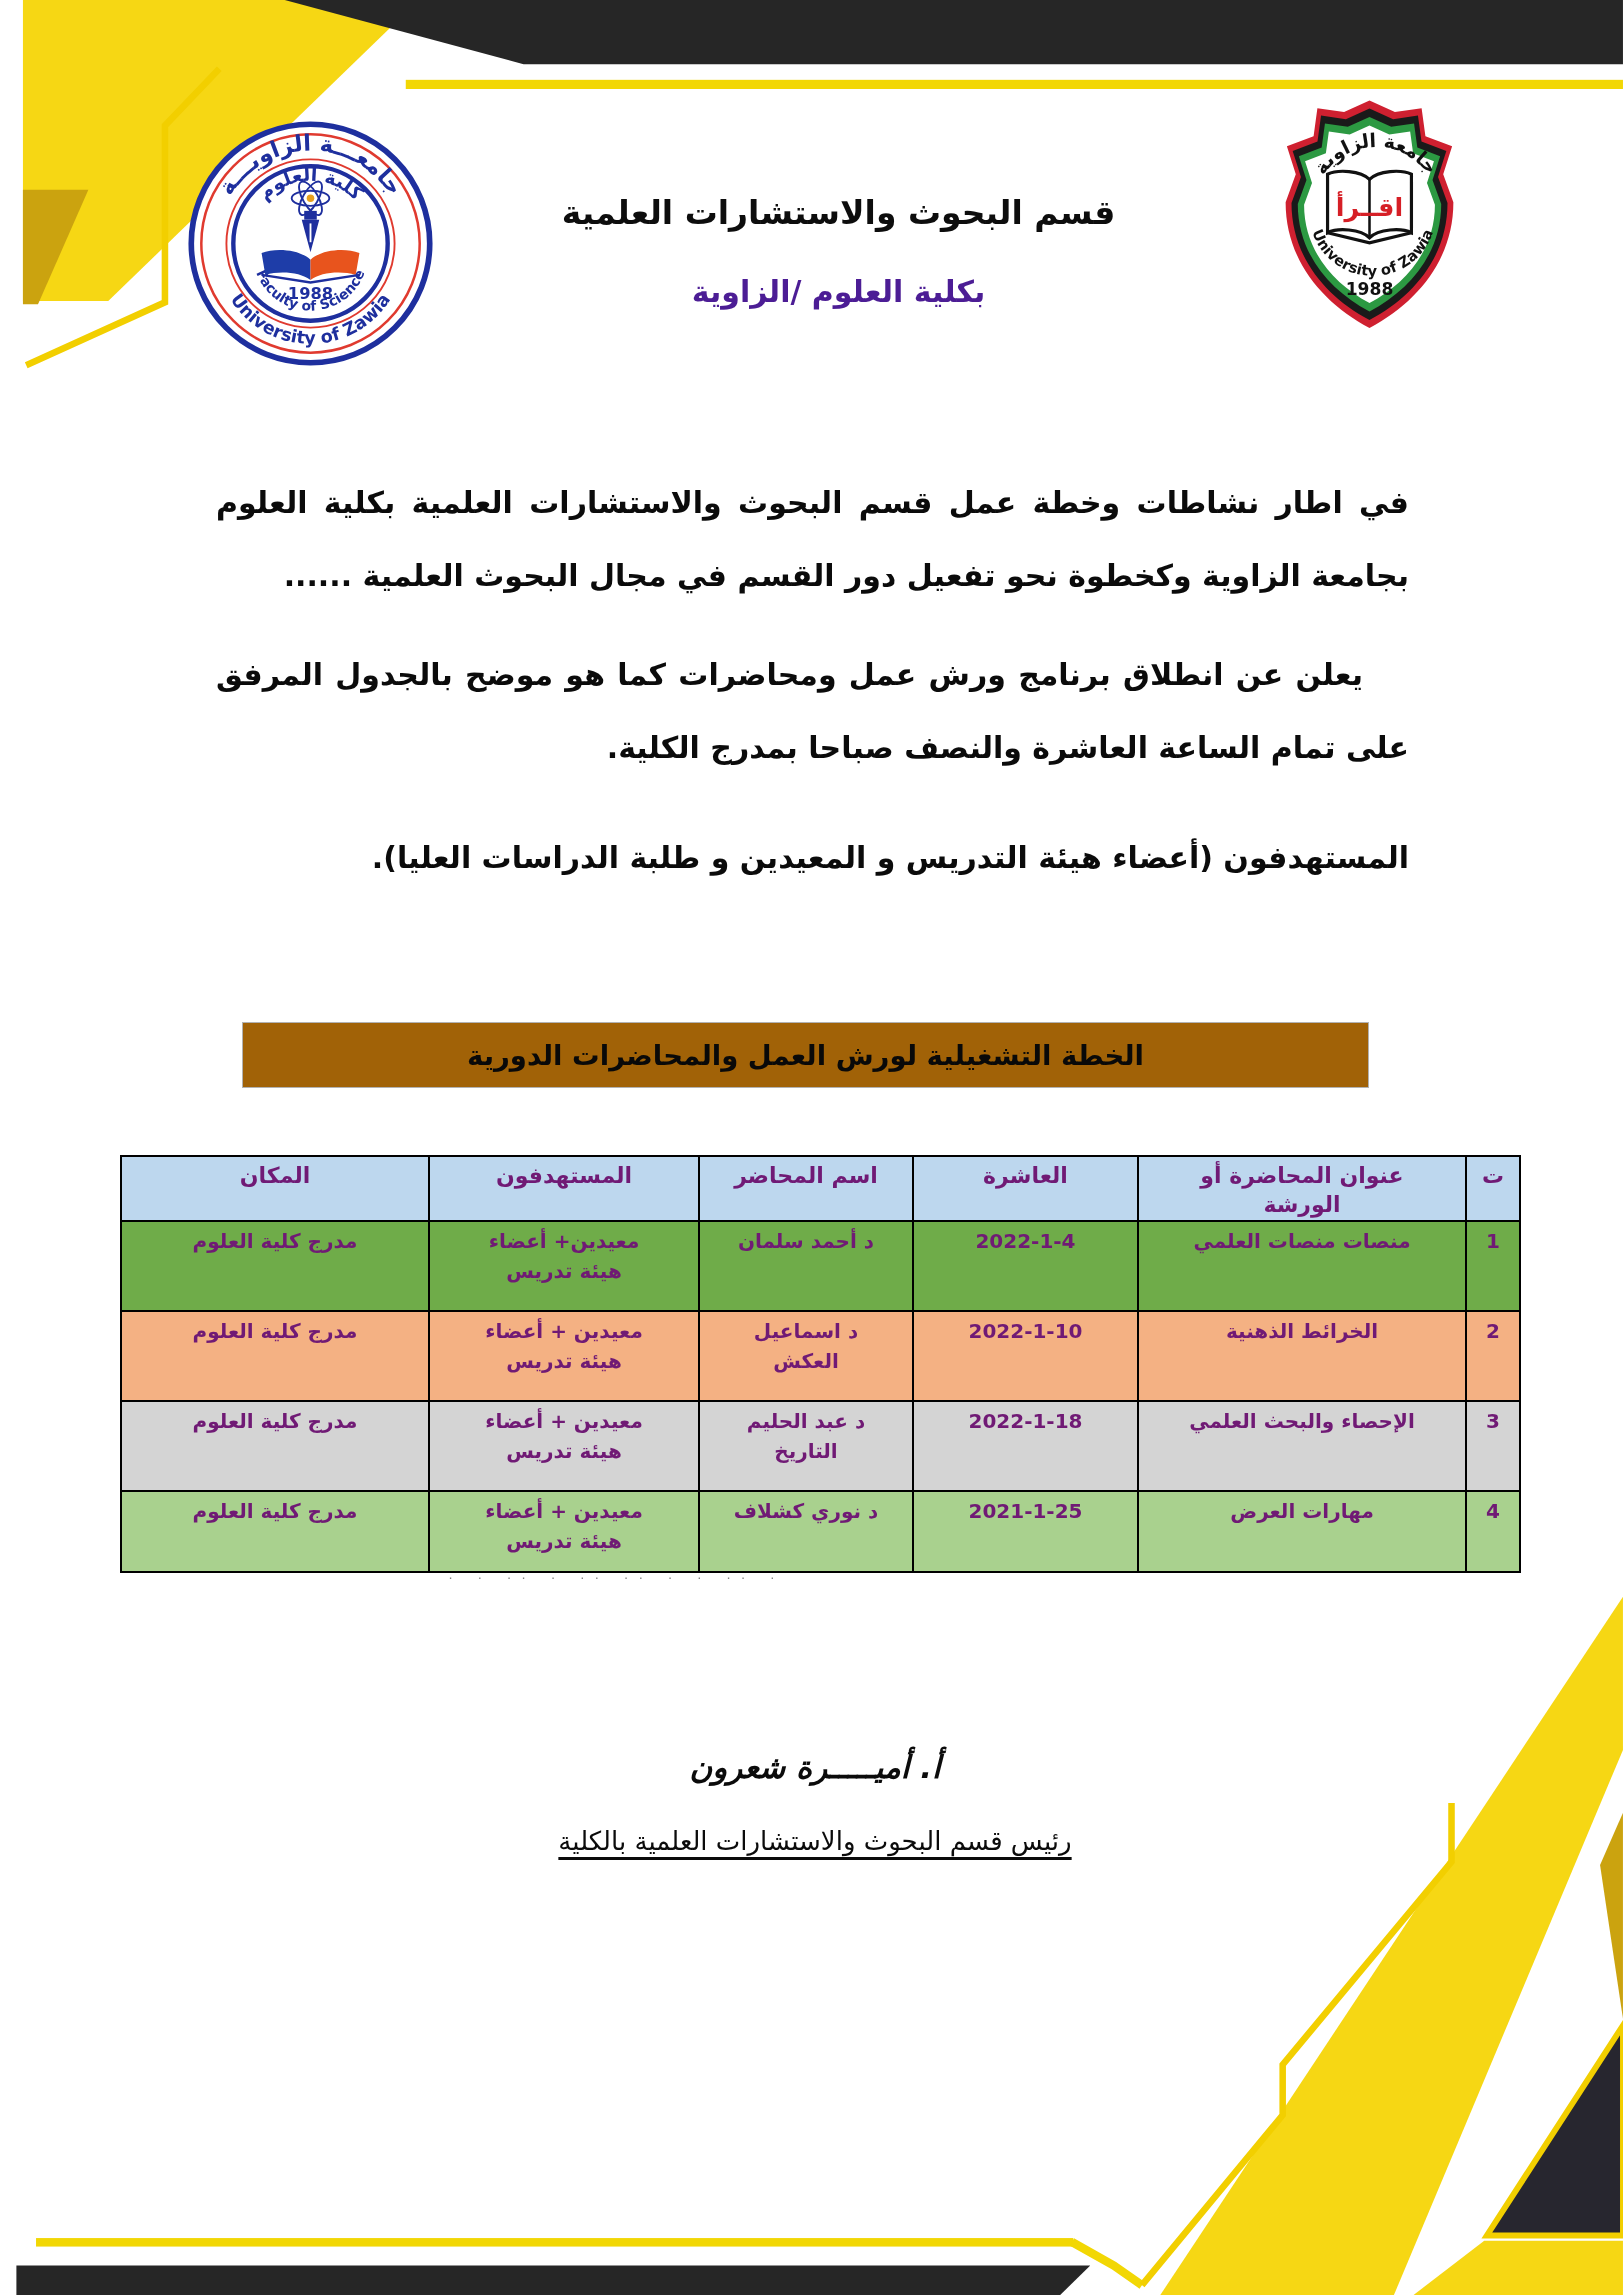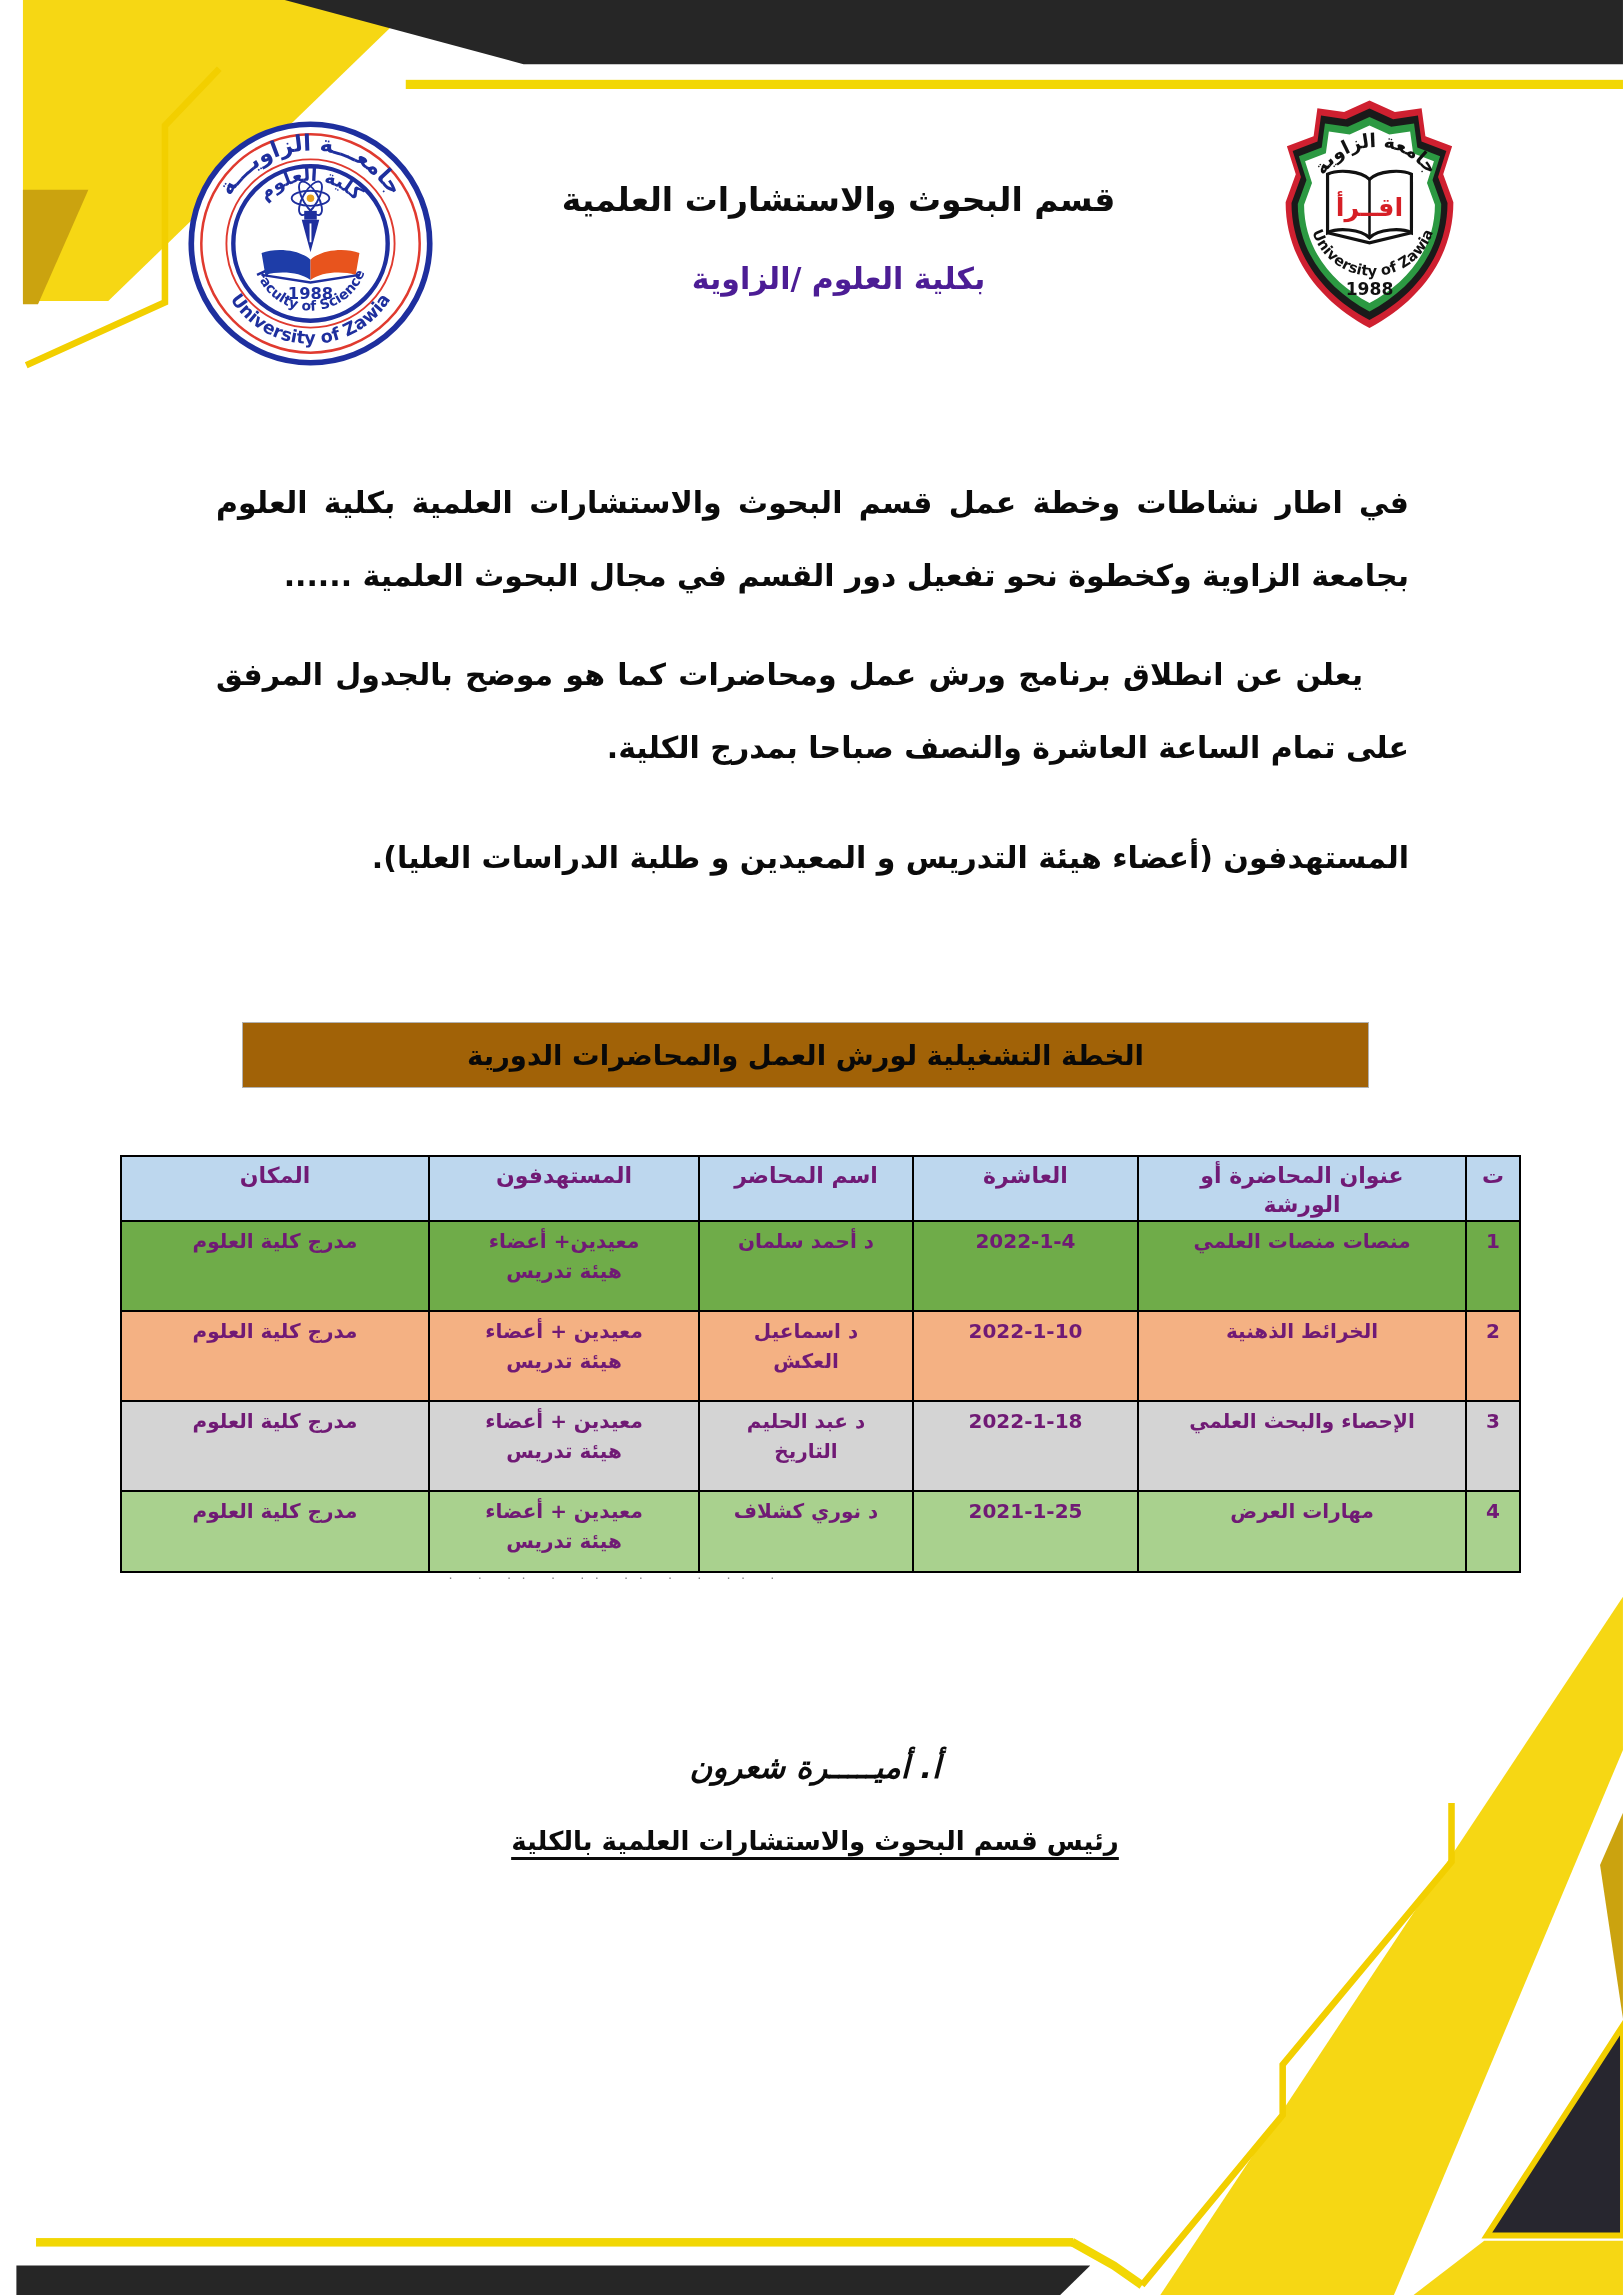--- a/index.html
+++ b/index.html
@@ -2,21 +2,21 @@
 <html lang="ar" dir="rtl" style="font-size:10.5px"><head>
 <meta charset="utf-8">
 <style>
   html,body{margin:0;padding:0;}
   body{
     width:1623px;height:2295px;position:relative;background:#ffffff;
     font-family:"DejaVu Sans", sans-serif;overflow:hidden;
   }
   .abs{position:absolute;}
   
-  .header-block{left:367px;top:180px;width:943px;text-align:center;}
+  .header-block{left:367px;top:193px;width:943px;text-align:center;}
   .header-line1{font-size:33px;font-weight:bold;color:#0d0d0d;letter-spacing:0.7px;}
   .header-line2{font-size:30px;font-weight:bold;color:#4c1d95;margin-top:42px;}
   
   .body-text{left:216px;top:466px;width:1193px;direction:rtl;color:#0b0b0b;}
   .body-text p{font-size:30px;font-weight:bold;line-height:73px;margin:0;
                text-align:justify;}
   .p2{margin-top:26px !important;text-indent:46px;}
   .p3{margin-top:37px !important;text-align:right !important;}
   
   .plan-bar{left:242px;top:1022px;width:1125px;height:64px;background:#CBCBCB;
@@ -33,21 +33,21 @@
   .col-lect{width:214px;} .col-aud{width:270px;}  .col-place{width:308px;}
   .h-row{height:60px;}
   .d-row1{height:90px;} .d-row2{height:90px;} .d-row3{height:90px;} .d-row4{height:81px;}
   .date-cell{direction:ltr;unicode-bidi:isolate;}
   
   .artifact{left:196px;top:1571px;width:589px;font-size:13px;color:#222;opacity:.55;
             letter-spacing:10.5px;direction:rtl;text-align:right;}
   
   .signature{left:406px;top:1749px;width:818px;text-align:center;color:#0b0b0b;}
   .sig-name{font-size:31px;font-weight:bold;font-style:italic;}
-  .sig-title{font-size:26px;font-weight:bold;margin-top:41px;text-decoration:underline;
+  .sig-title{font-size:26px;font-weight:normal;margin-top:41px;text-decoration:underline;
              text-underline-offset:6.5px;text-decoration-thickness:2.6px;}
   svg text{font-family:"DejaVu Sans", sans-serif;}
 </style>
 </head>
 <body>
 
 <svg class="abs" style="left:0;top:0;" width="1623" height="2295" viewBox="0 0 2480 3507">
 
   <polygon points="35,0 760,0 250,460 35,460" fill="#F6D714"></polygon>
   <polygon points="640,0 870,0 285,475 150,475" fill="#ffffff"></polygon>

